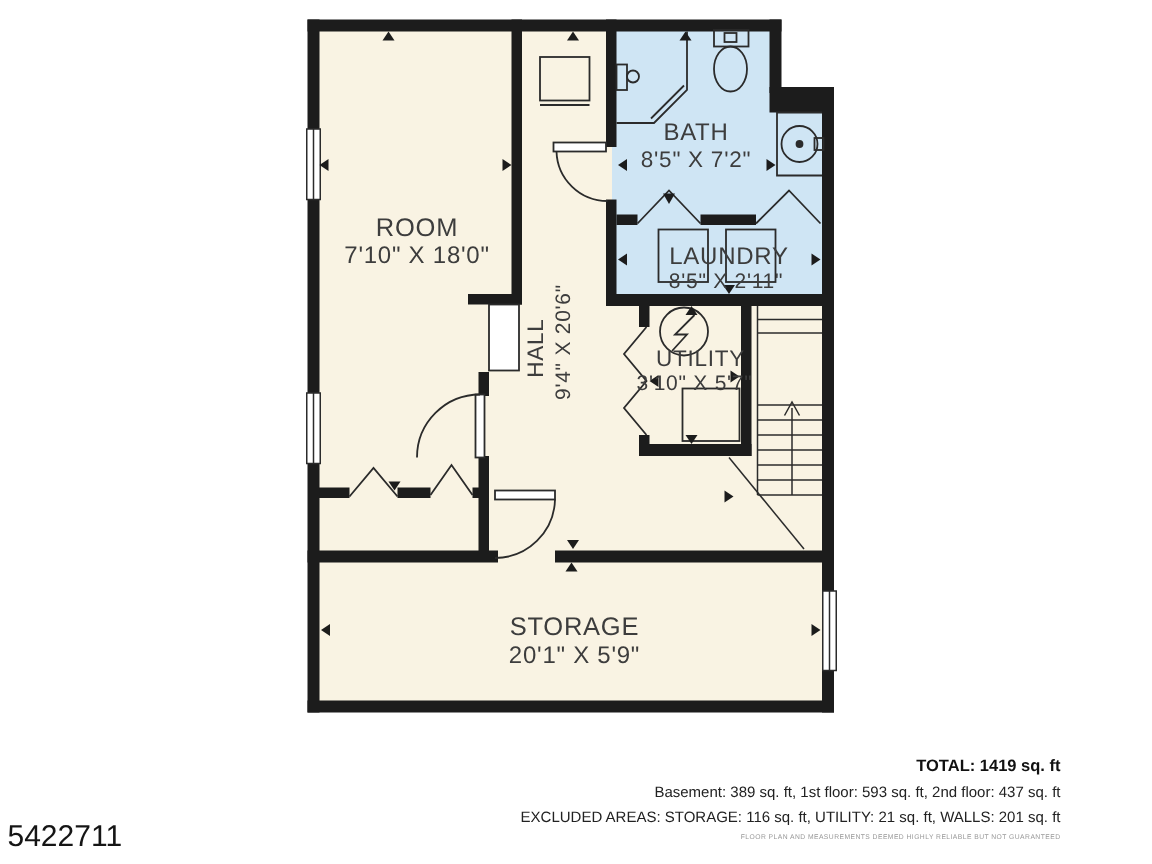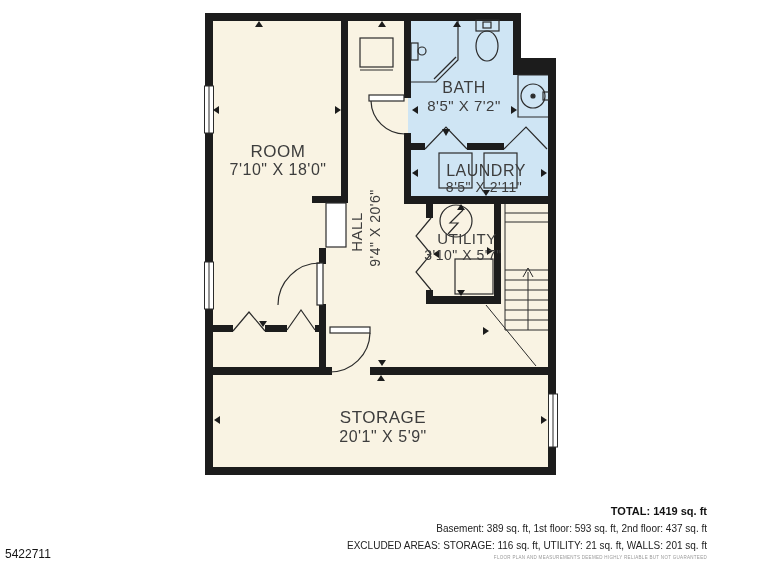--- a/index.html
+++ b/index.html
@@ -3,21 +3,21 @@
 <meta charset="utf-8">
 <style>
   html,body{margin:0;padding:0;background:#ffffff;width:768px;height:576px;overflow:hidden;
     font-family:"Liberation Sans",sans-serif;}
   .stage{position:relative;width:768px;height:576px;background:#fff;}
   .plan-svg{position:absolute;left:0;top:0;}
   .summary{position:absolute;left:0;top:505px;width:707px;text-align:right;color:#1c1c1c;}
   .summary .total{font-size:11px;font-weight:bold;color:#111;}
   .summary .floors,.summary .excluded{font-size:10px;margin-top:6px;color:#222;}
   .summary .disclaimer{font-size:4.5px;color:#999;margin-top:4px;letter-spacing:.3px;}
-  .image-id{position:absolute;left:5px;top:547px;font-size:12px;color:#151515;}
+  .image-id{position:absolute;left:5px;top:547px;font-size:20px;color:#151515;}
   svg text{fill:#3d3d3d;letter-spacing:.5px;}
   .rm-name{font-size:17px;}
   .rm-dims{font-size:16px;}
   .md-name{font-size:15px;}
   .md-dims{font-size:14px;}
 </style>
 </head>
 <body>
 
 <div class="stage">

